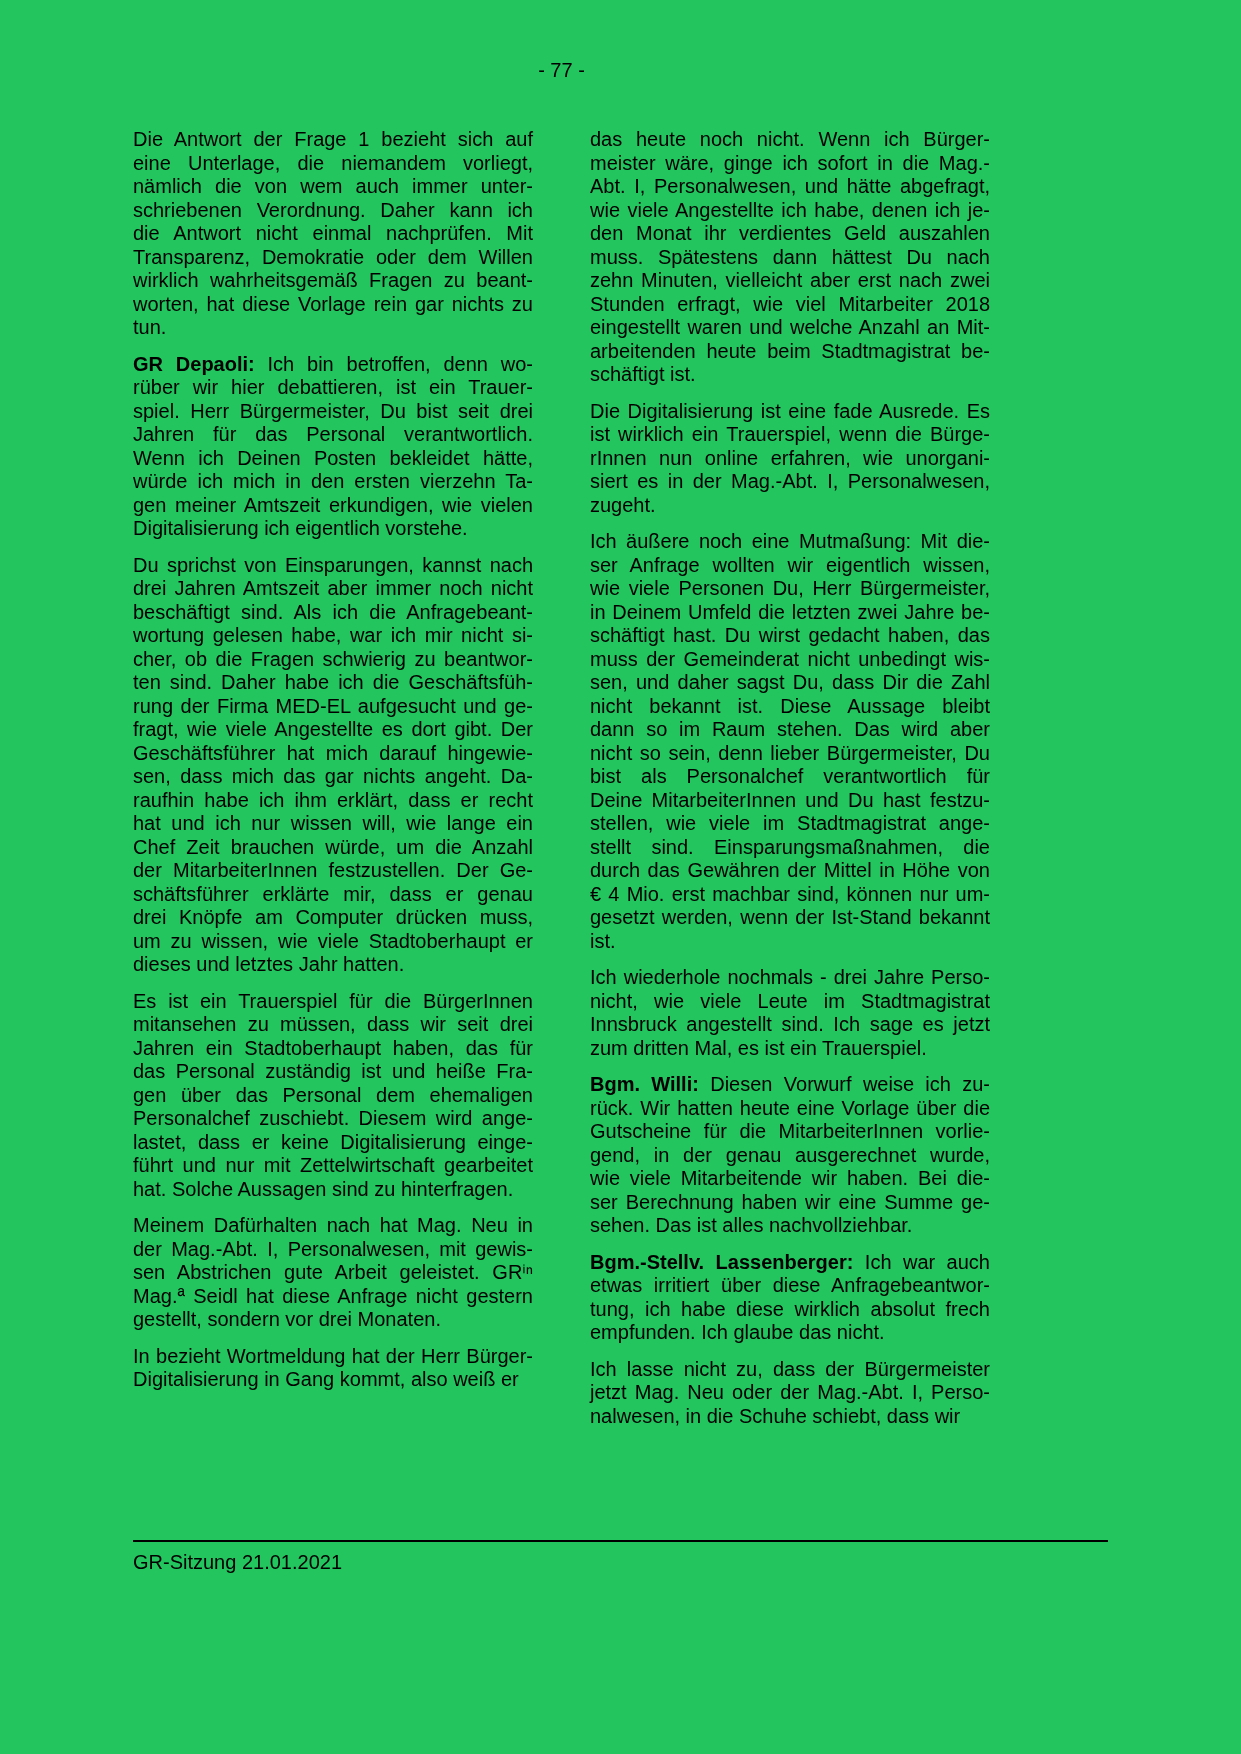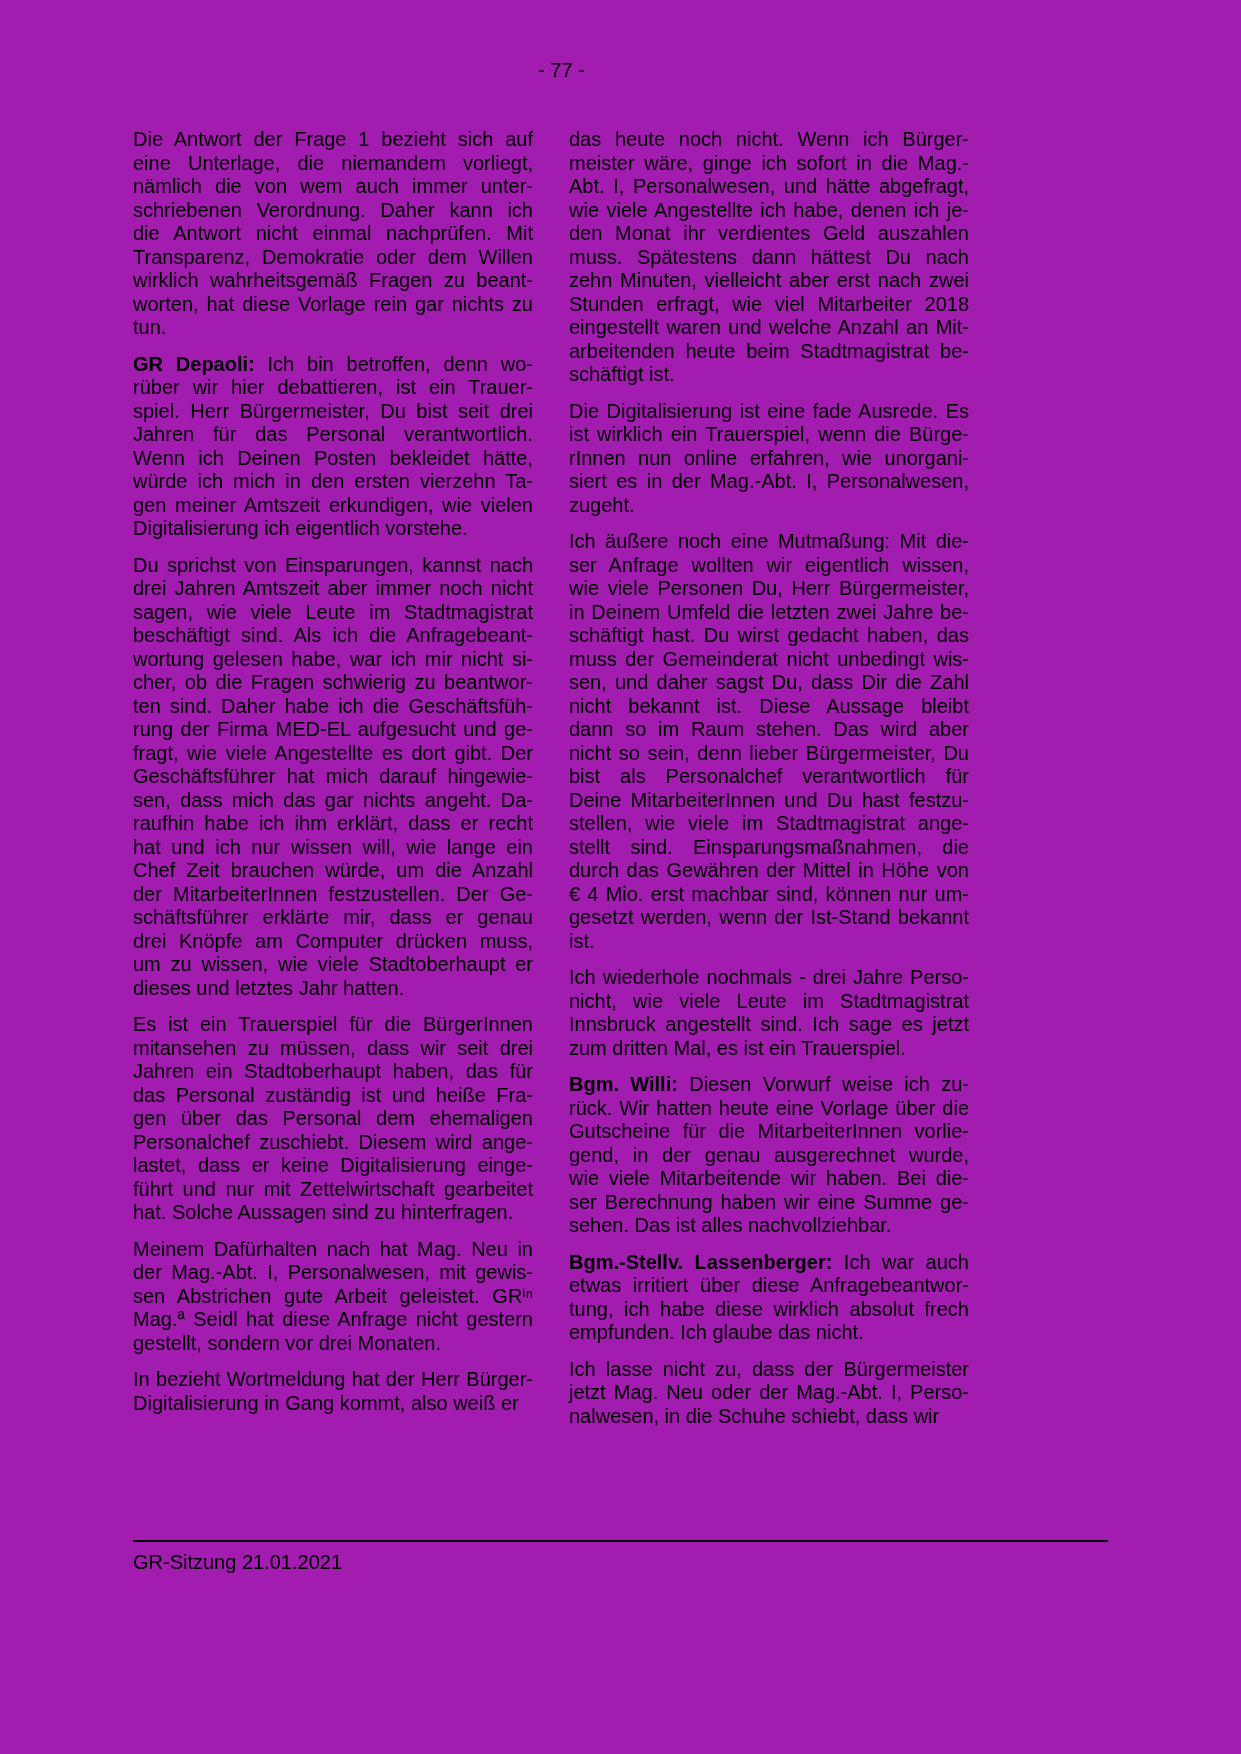--- a/index.html
+++ b/index.html
@@ -10,39 +10,39 @@
   body {
     width: 1241px;
     height: 1754px;
     position: relative;
     font-family: "Liberation Sans", sans-serif;
     color: #000000;
   }
   .page {
     position: absolute;
     inset: 0;
-    background: #a21caf;
+    background: #22c55e;
     overflow: hidden;
   }
   .page-number {
     position: absolute;
     top: 58px;
     left: 133px;
     width: 857px;
     text-align: center;
     font-size: 20px;
     line-height: 24px;
   }
   .columns {
     position: absolute;
     top: 128px;
     left: 133px;
     width: 857px;
     display: flex;
-    gap: 36px;
+    gap: 57px;
     align-items: flex-start;
   }
   .column {
     width: 400px;
   }
   p.para {
     margin: 0 0 13px 0;
     font-size: 20px;
     line-height: 23.5px;
   }
@@ -99,21 +99,20 @@
           <span class="line">spiel. Herr Bürgermeister, Du bist seit drei</span>
           <span class="line">Jahren für das Personal verantwortlich.</span>
           <span class="line">Wenn ich Deinen Posten bekleidet hätte,</span>
           <span class="line">würde ich mich in den ersten vierzehn Ta-</span>
           <span class="line">gen meiner Amtszeit erkundigen, wie vielen</span>
           <span class="line last">Digitalisierung ich eigentlich vorstehe.</span>
         </p>
         <p class="para">
           <span class="line">Du sprichst von Einsparungen, kannst nach</span>
           <span class="line">drei Jahren Amtszeit aber immer noch nicht</span>
-          <span class="line">sagen, wie viele Leute im Stadtmagistrat</span>
           <span class="line">beschäftigt sind. Als ich die Anfragebeant-</span>
           <span class="line">wortung gelesen habe, war ich mir nicht si-</span>
           <span class="line">cher, ob die Fragen schwierig zu beantwor-</span>
           <span class="line">ten sind. Daher habe ich die Geschäftsfüh-</span>
           <span class="line">rung der Firma MED-EL aufgesucht und ge-</span>
           <span class="line">fragt, wie viele Angestellte es dort gibt. Der</span>
           <span class="line">Geschäftsführer hat mich darauf hingewie-</span>
           <span class="line">sen, dass mich das gar nichts angeht. Da-</span>
           <span class="line">raufhin habe ich ihm erklärt, dass er recht</span>
           <span class="line">hat und ich nur wissen will, wie lange ein</span>

